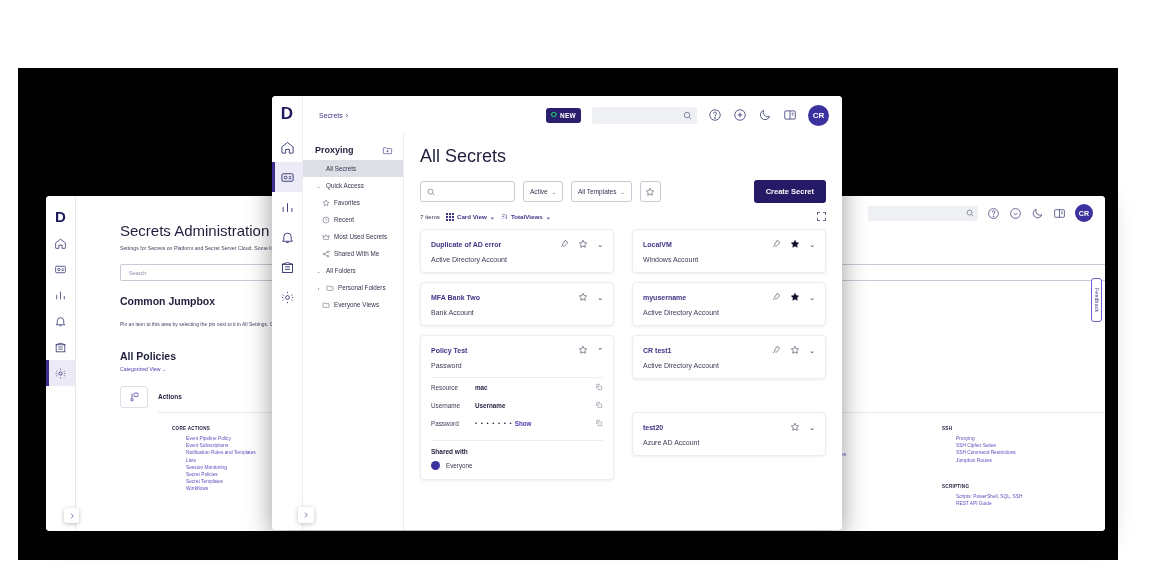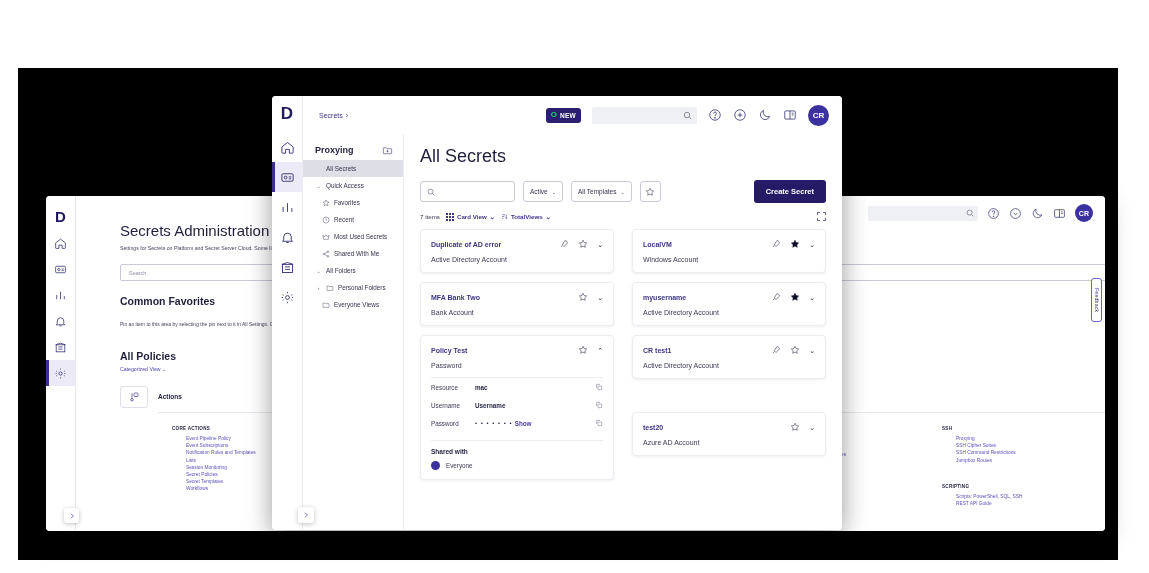--- a/index.html
+++ b/index.html
@@ -204,21 +204,21 @@
         <svg class="ic" viewBox="0 0 24 24">
             <rect x="3" y="5" width="18" height="14" rx="1.5"></rect>
             <path d="M12 5v14M15 9h3M15 12h3"></path>
           </svg>
         <div class="avatar">CR</div>
       </div>
 
       <div class="wb-h1">Secrets Administration</div>
       <div class="wb-sub">Settings for Secrets on Platform and Secret Server Cloud. Some links are not yet available in Platform and will open in a new tab.</div>
       <div class="wb-searchbox">Search</div>
-      <div class="wb-h2">Common Favorites</div>
+      <div class="wb-h2">Common Jumpbox</div>
       <div class="wb-pin">Pin an item to this area by selecting the pin next to it in All Settings. Click on the item to unpin it and remove it from this area.</div>
       <div class="wb-h3">All Policies</div>
       <div class="wb-catview"><span>Categorized View</span> ⌄</div>
 
       <div class="wb-actbox">
         <svg viewBox="0 0 24 24">
             <path d="M8 5v10M8 15a2.5 2.5 0 1 0 0 5 2.5 2.5 0 0 0 0-5z"></path>
             <rect x="12" y="4" width="8" height="7" rx="1.5"></rect>
           </svg>
       </div>

